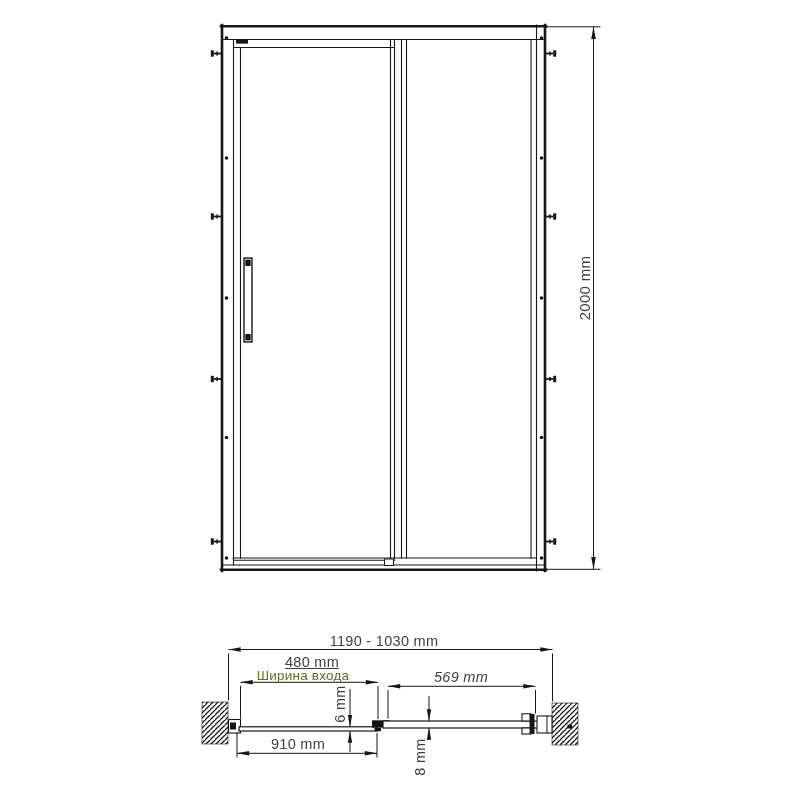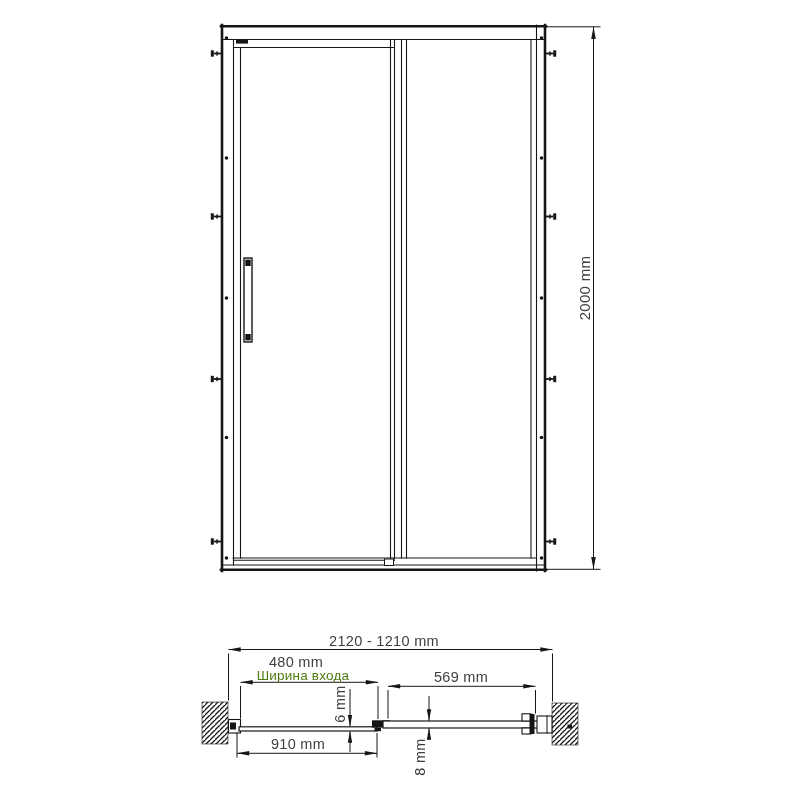--- a/index.html
+++ b/index.html
@@ -243,27 +243,27 @@
         <line x1="429" y1="696" x2="429" y2="720.8" stroke-width="1"></line>
         <line x1="429" y1="728.2" x2="429" y2="740" stroke-width="1"></line>
         <polygon points="429,721 426.8,709.2 431.2,709.2" fill="#161616" stroke="none"></polygon>
         <polygon points="429,728 426.8,739.8 431.2,739.8" fill="#161616" stroke="none"></polygon>
       </g>
     </g>
   </svg>
 
   <div class="dim-label rot big" style="left:584px; top:288px;">2000 mm</div>
 
-  <div class="dim-label" style="left:384px; top:641px;">2120 - 1210 mm</div>
-
-  <div class="dim-label" style="left:296px; top:662px;">480 mm</div>
+  <div class="dim-label" style="left:384px; top:641px;">1190 - 1030 mm</div>
+
+  <div class="dim-label" style="left:312px; top:662px;text-decoration:underline;">480 mm</div>
 
   <div class="dim-label caption" style="left:303px; top:674.5px;">Ширина входа</div>
 
-  <div class="dim-label" style="left:461px; top:677px;">569 mm</div>
+  <div class="dim-label" style="left:461px; top:677px;font-style:italic;">569 mm</div>
 
   <div class="dim-label" style="left:298px; top:744px;">910 mm</div>
 
   <div class="dim-label rot" style="left:340px; top:704px;">6 mm</div>
 
   <div class="dim-label rot" style="left:420px; top:757px;">8 mm</div>
 
 </div>
 
 </body></html>

